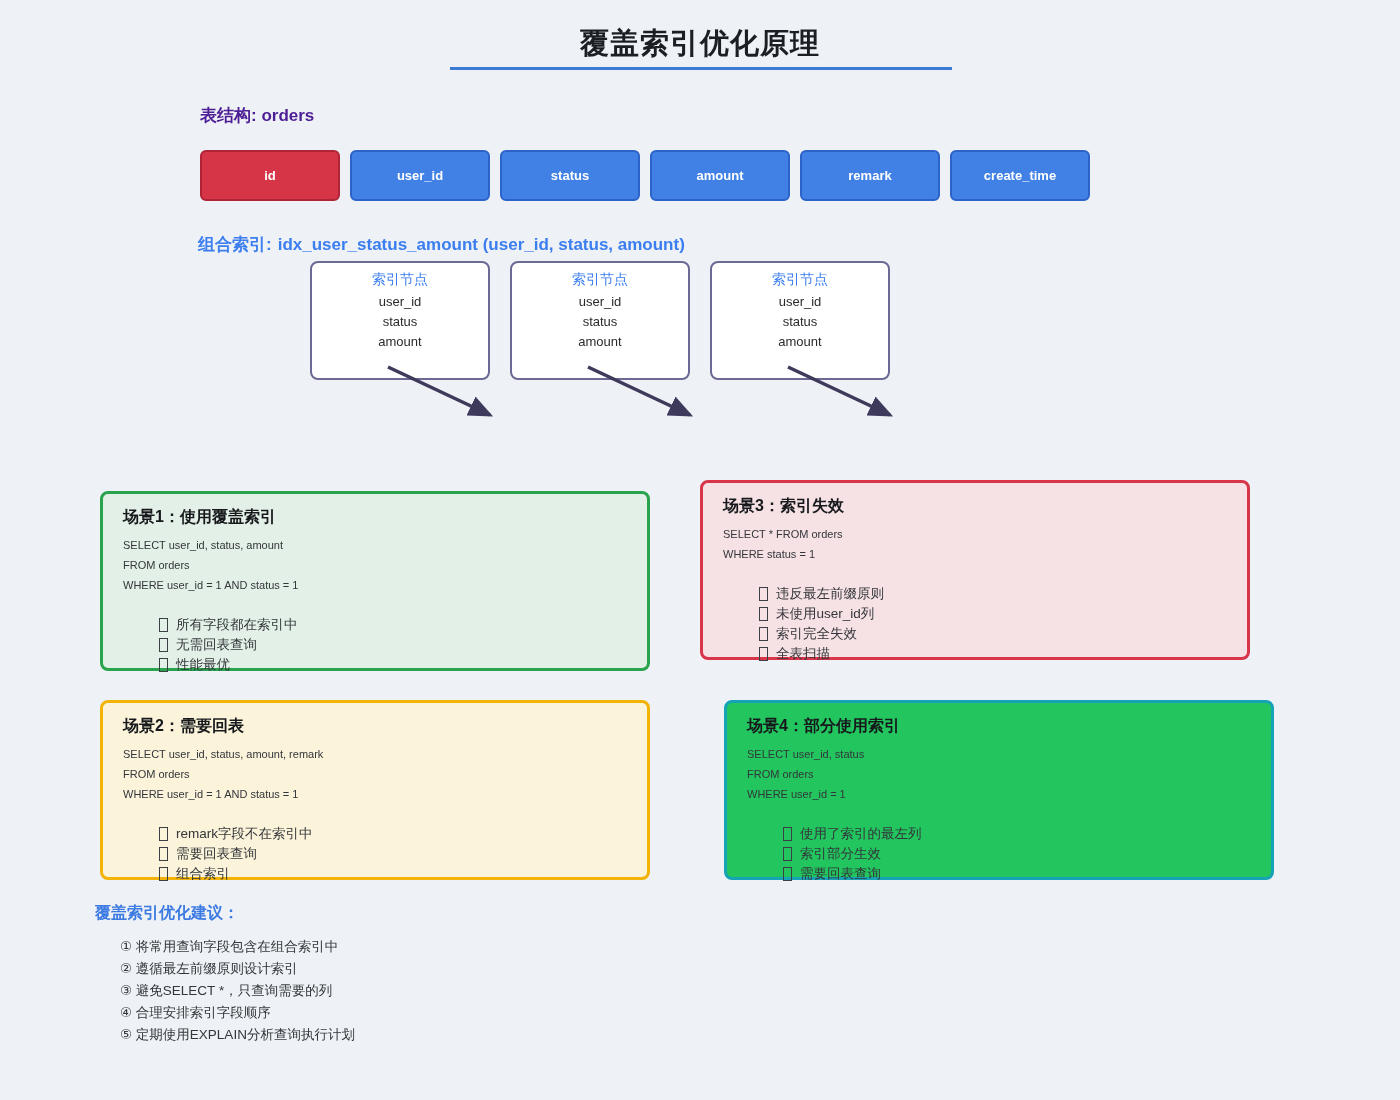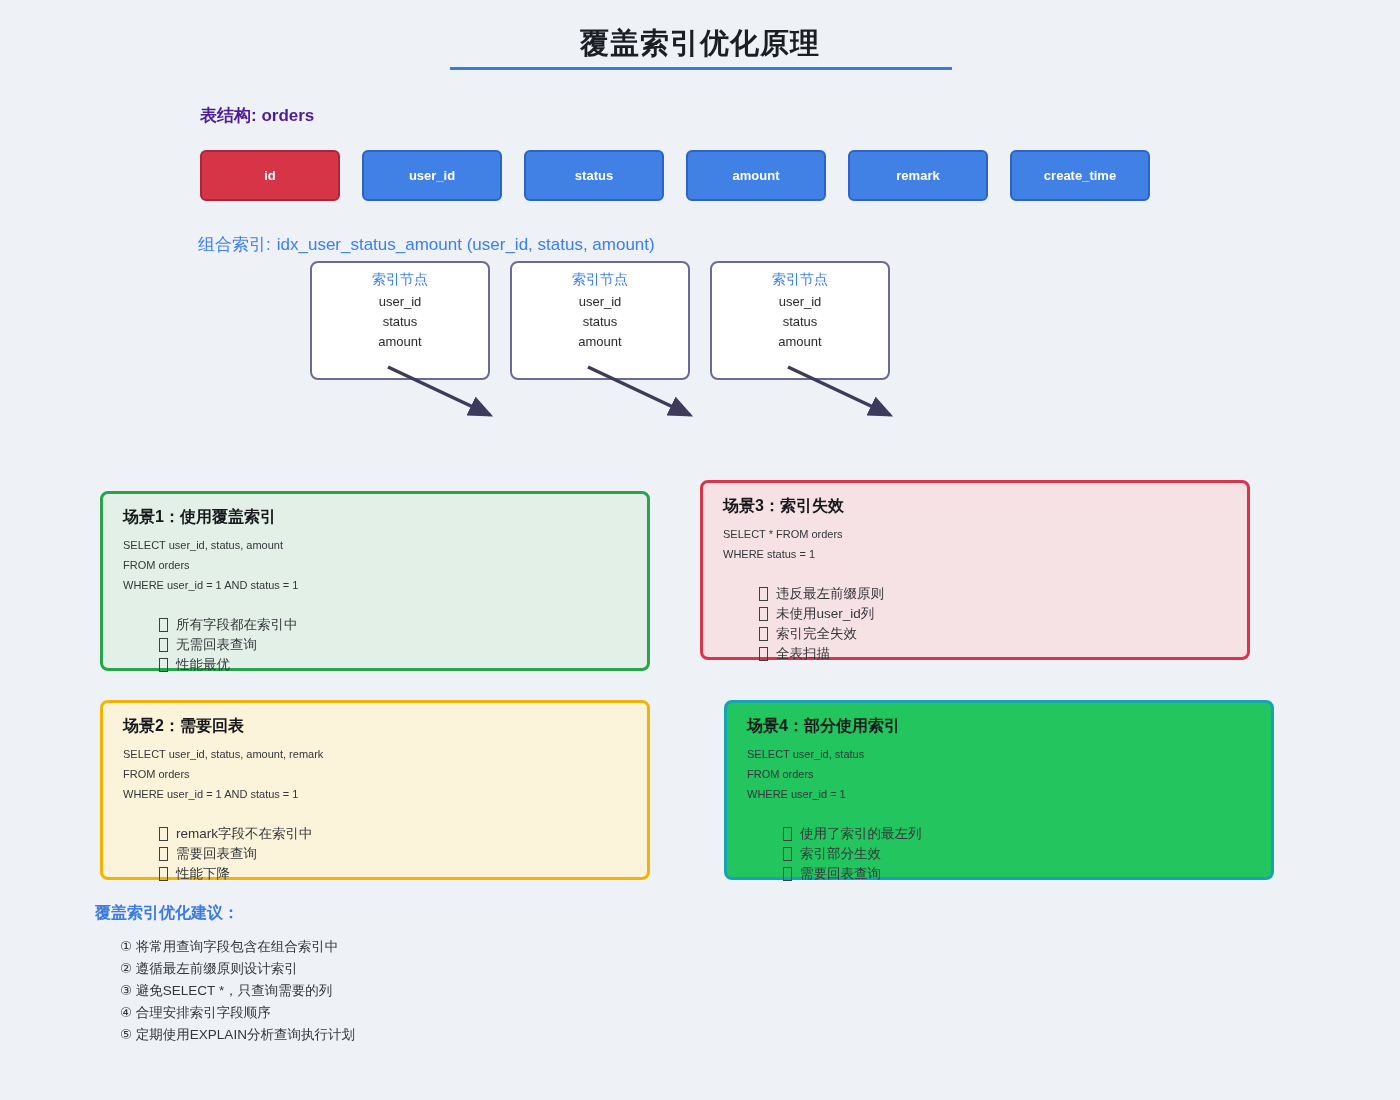--- a/index.html
+++ b/index.html
@@ -21,34 +21,34 @@
     background: #3a7bd5;
   }
 
   
   .table-label {
     position: absolute; top: 104px; left: 200px;
     font-size: 17px; font-weight: 700; color: #4c1d95;
   }
   .columns-row {
     position: absolute; top: 150px; left: 200px;
-    display: flex; gap: 22px;
+    display: flex; gap: 10px;
   }
   .col-box {
     width: 140px; height: 51px; border-radius: 6px;
     display: flex; align-items: center; justify-content: center;
     color: #ffffff; font-size: 13px; font-weight: 700;
   }
   .col-box.blue { background: #4181e6; border: 2px solid #2b63c8; }
   .col-box.red  { background: #d63447; border: 2px solid #b02437; }
 
   
   .composite-line {
     position: absolute; top: 233px; left: 198px;
-    font-size: 17px; font-weight: 400; color: #3b7ef0;
+    font-size: 17px; font-weight: 700; color: #3b7ef0;
   }
   .composite-line .ci-label { margin-right: 6px; }
 
   
   .nodes-row {
     position: absolute; top: 261px; left: 310px;
     display: flex; gap: 20px;
   }
   .node-card {
     width: 180px; height: 119px; background: #ffffff;
@@ -195,21 +195,21 @@
       <div class="note-line">
           <span class="tofu"></span>
           <span>remark字段不在索引中</span>
         </div>
       <div class="note-line">
           <span class="tofu"></span>
           <span>需要回表查询</span>
         </div>
       <div class="note-line">
           <span class="tofu"></span>
-          <span>性能下降</span>
+          <span>组合索引</span>
         </div>
     </div>
   </div>
 
   <div class="scenario teal">
     <div class="scenario-title">场景4：部分使用索引</div>
     <div class="sql-line">SELECT user_id, status</div>
     <div class="sql-line">FROM orders</div>
     <div class="sql-line">WHERE user_id = 1</div>
     <div class="notes-block">

